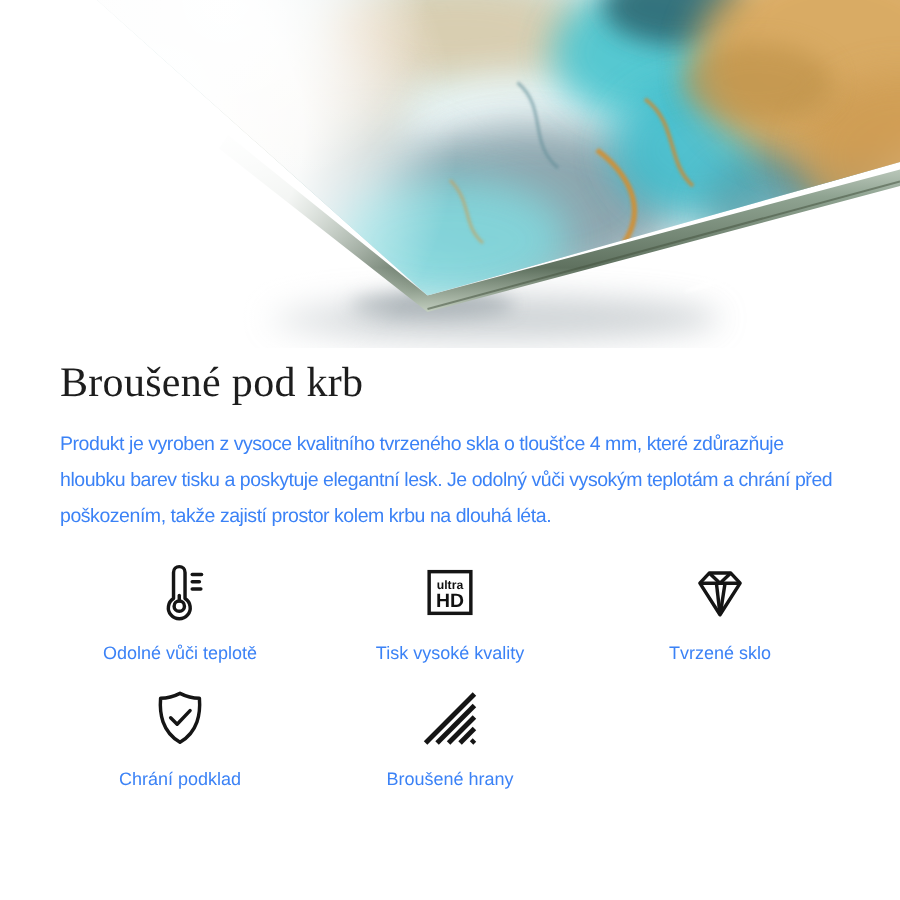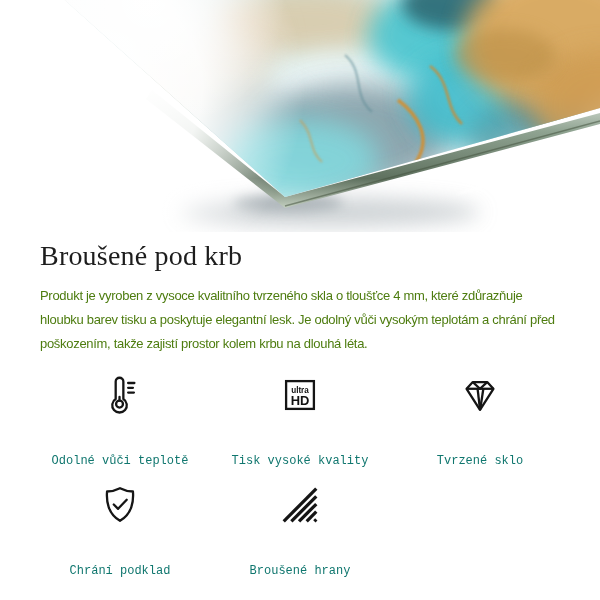--- a/index.html
+++ b/index.html
@@ -28,48 +28,46 @@
     margin-top: 6px;
     letter-spacing: 0.2px;
   }
   h1 span { display: block; }
   .description {
     margin-top: 10px;
     max-width: 548px;
     font-size: 13px;
     letter-spacing: -0.3px;
     line-height: 24px;
-    color: #4d7c0f;
+    color: #3b82f6;
   }
   .features {
     margin-top: 16px;
     display: grid;
     grid-template-columns: repeat(3, 1fr);
     row-gap: 14px;
     padding: 0 30px;
   }
   .feature {
     display: flex;
     flex-direction: column;
     align-items: center;
     text-align: center;
-    gap: 16px;
   }
   .feature svg { width: 46px; height: 46px; }
   .feature .ico { stroke: #151515; fill: none; stroke-width: 2.4; }
   .feature text {
     font-family: "Liberation Sans", sans-serif;
     fill: #111111;
     stroke: none;
   }
   .feature-label {
-    margin-top: 20px;
+    margin-top: 10px;
     font-size: 12px;
-    color: #0f766e;
-    font-family: Liberation Mono, monospace;
+    color: #3b82f6;
   }
 </style>
 </head>
 <body>
 
 <div class="hero">
   <svg width="600" height="232" viewBox="0 0 600 232" xmlns="http://www.w3.org/2000/svg">
     <defs>
       <clipPath id="panelClip">
           <polygon points="58,-6 600,-6 600,108 285,197"></polygon>

